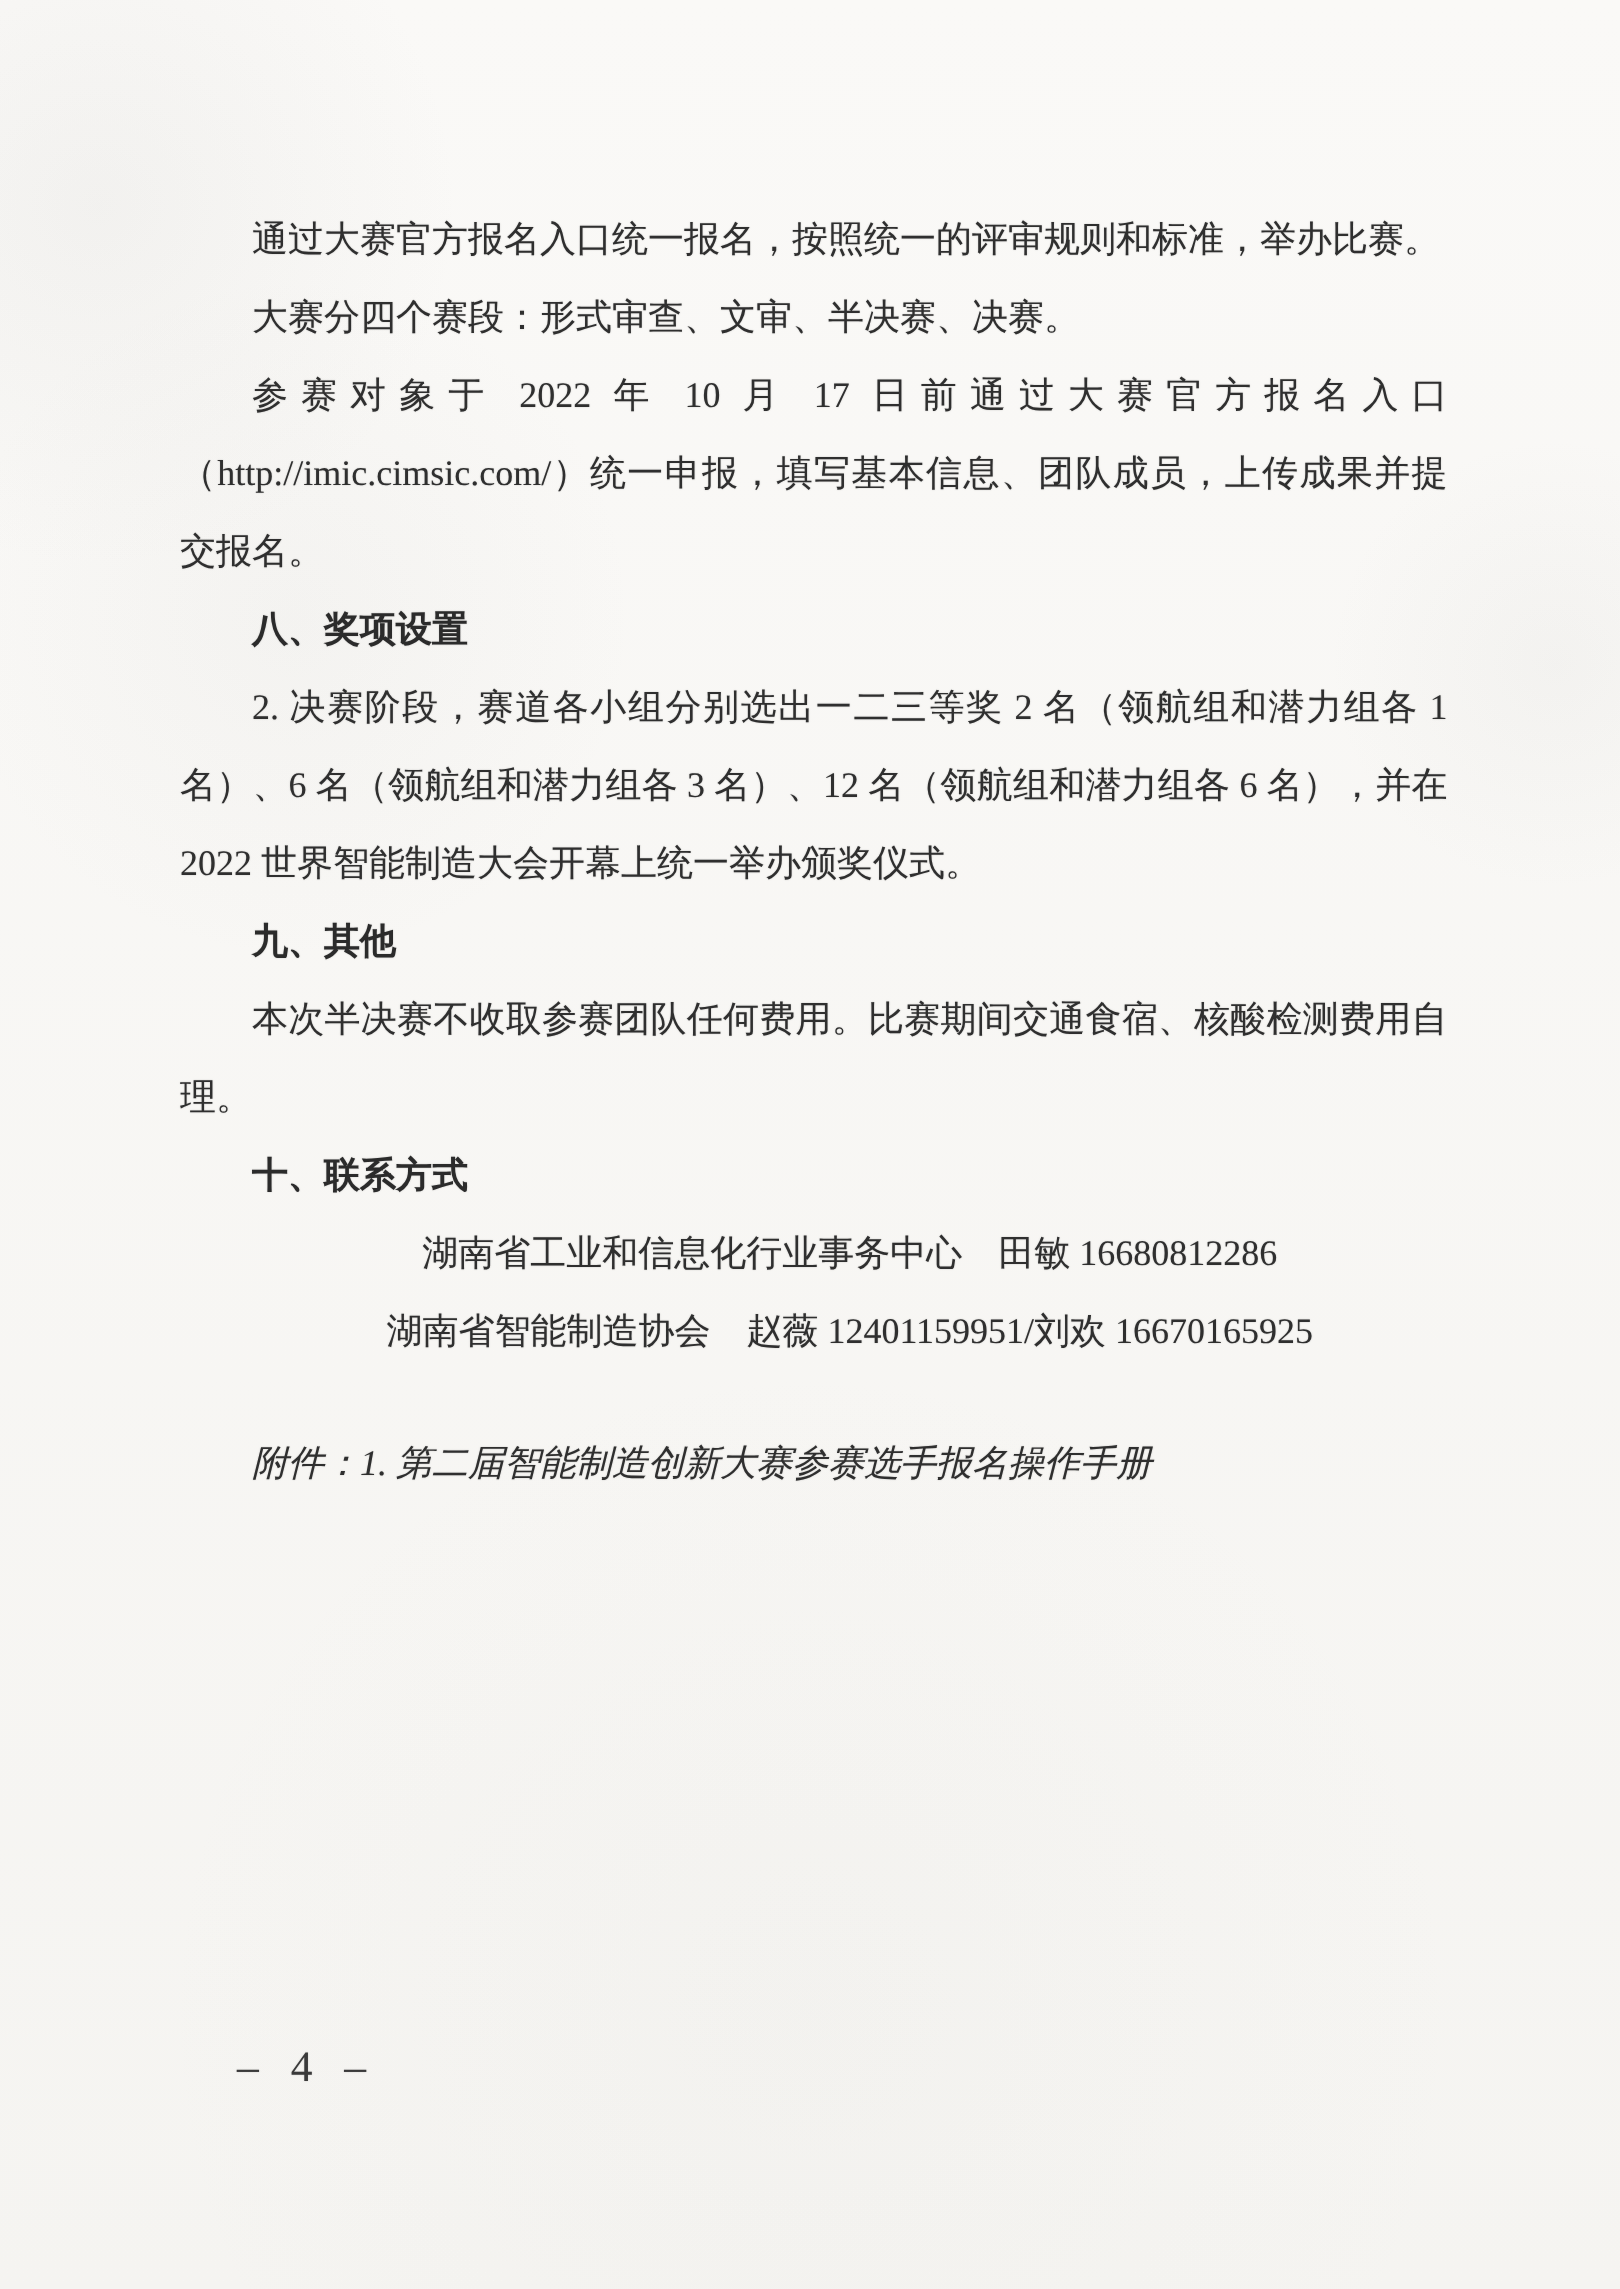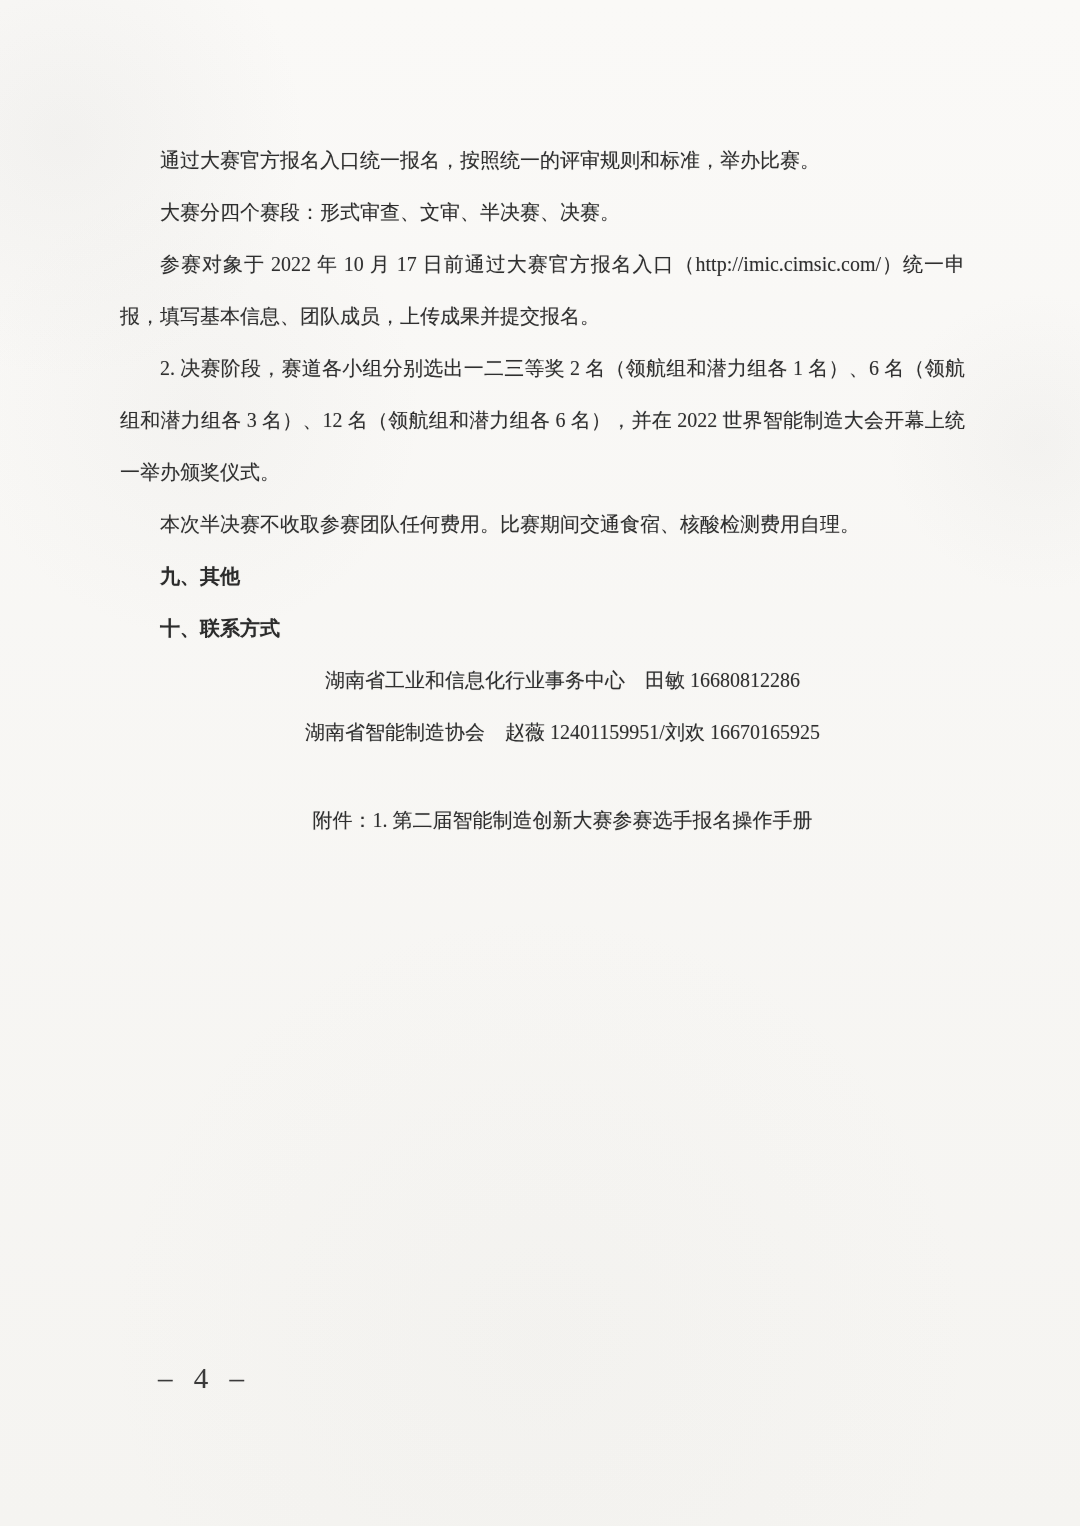--- a/index.html
+++ b/index.html
@@ -16,63 +16,65 @@
     background:
       radial-gradient(circle at 6% 9%, rgba(175,175,172,0.10), transparent 14%),
       radial-gradient(circle at 18% 27%, rgba(185,185,182,0.08), transparent 16%),
       radial-gradient(circle at 96% 29%, rgba(185,185,182,0.09), transparent 10%),
       radial-gradient(circle at 50% 88%, rgba(200,200,196,0.06), transparent 30%),
       linear-gradient(#faf9f7, #f5f4f1);
     overflow: hidden;
   }
   .block {
     font-family: "Liberation Serif", "DejaVu Serif", serif;
-    font-size: 20px;
+    font-size: 24px;
     line-height: 52px;
     color: #2f2f2f;
     text-indent: 2em;
     text-align: justify;
     text-justify: inter-character;
     text-shadow: 0 0 1px rgba(70,70,70,0.35);
     margin: 0;
   }
   .block.heading {
     font-family: "Liberation Sans", "DejaVu Sans", sans-serif;
     font-weight: 700;
     text-align: left;
     color: #2b2b2b;
   }
   .block.contact {
     text-align: center;
   }
   .block.attachment {
     margin-top: 36px;
-    text-align: center;
+    text-align: left;
+    font-style: italic;
   }
   .page-number {
     position: absolute;
     left: 158px;
     top: 1362px;
     font-family: "Liberation Serif", "DejaVu Serif", serif;
     font-size: 29px;
     color: #3a3a3a;
     letter-spacing: 7px;
     text-shadow: 0 0 1px rgba(70,70,70,0.3);
   }
 </style>
 </head>
 <body>
 
 <div class="page">
   <div>
       <div class="block paragraph">通过大赛官方报名入口统一报名，按照统一的评审规则和标准，举办比赛。</div>
       <div class="block paragraph">大赛分四个赛段：形式审查、文审、半决赛、决赛。</div>
       <div class="block paragraph">参赛对象于 2022 年 10 月 17 日前通过大赛官方报名入口（http://imic.cimsic.com/）统一申报，填写基本信息、团队成员，上传成果并提交报名。</div>
+      <div class="block heading">八、奖项设置</div>
       <div class="block paragraph">2. 决赛阶段，赛道各小组分别选出一二三等奖 2 名（领航组和潜力组各 1 名）、6 名（领航组和潜力组各 3 名）、12 名（领航组和潜力组各 6 名），并在 2022 世界智能制造大会开幕上统一举办颁奖仪式。</div>
+      <div class="block heading">九、其他</div>
       <div class="block paragraph">本次半决赛不收取参赛团队任何费用。比赛期间交通食宿、核酸检测费用自理。</div>
-      <div class="block heading">九、其他</div>
       <div class="block heading">十、联系方式</div>
       <div class="block contact">湖南省工业和信息化行业事务中心　田敏 16680812286</div>
       <div class="block contact">湖南省智能制造协会　赵薇 12401159951/刘欢 16670165925</div>
       <div class="block attachment">附件：1. 第二届智能制造创新大赛参赛选手报名操作手册</div>
     </div>
   <div class="page-number">– 4 –</div>
 </div>
 
 </body></html>

